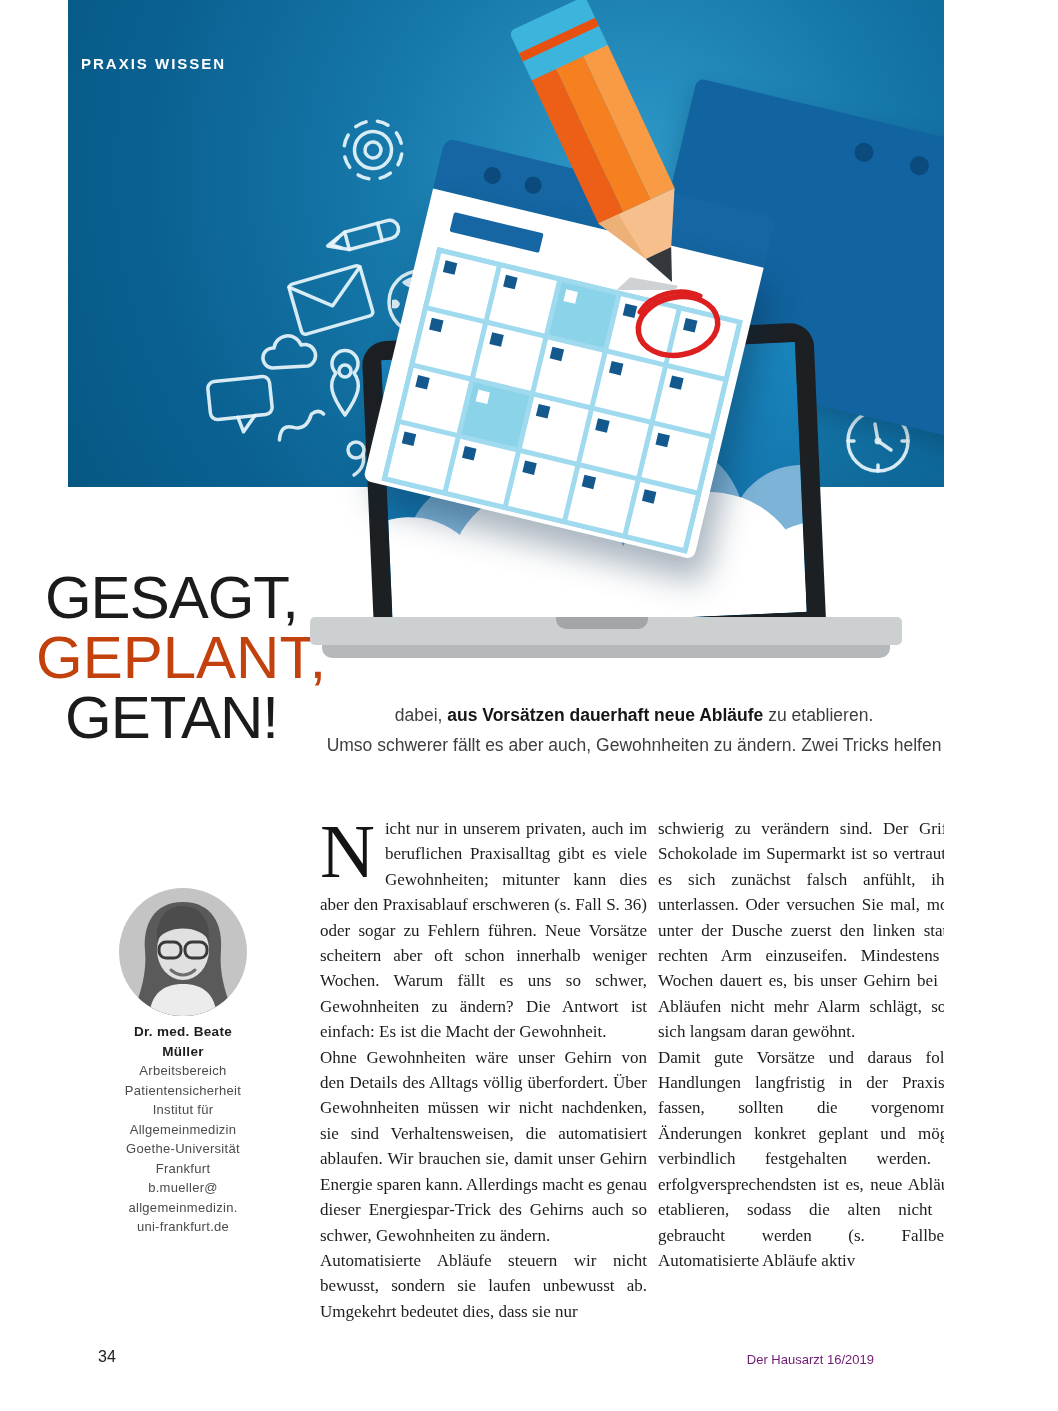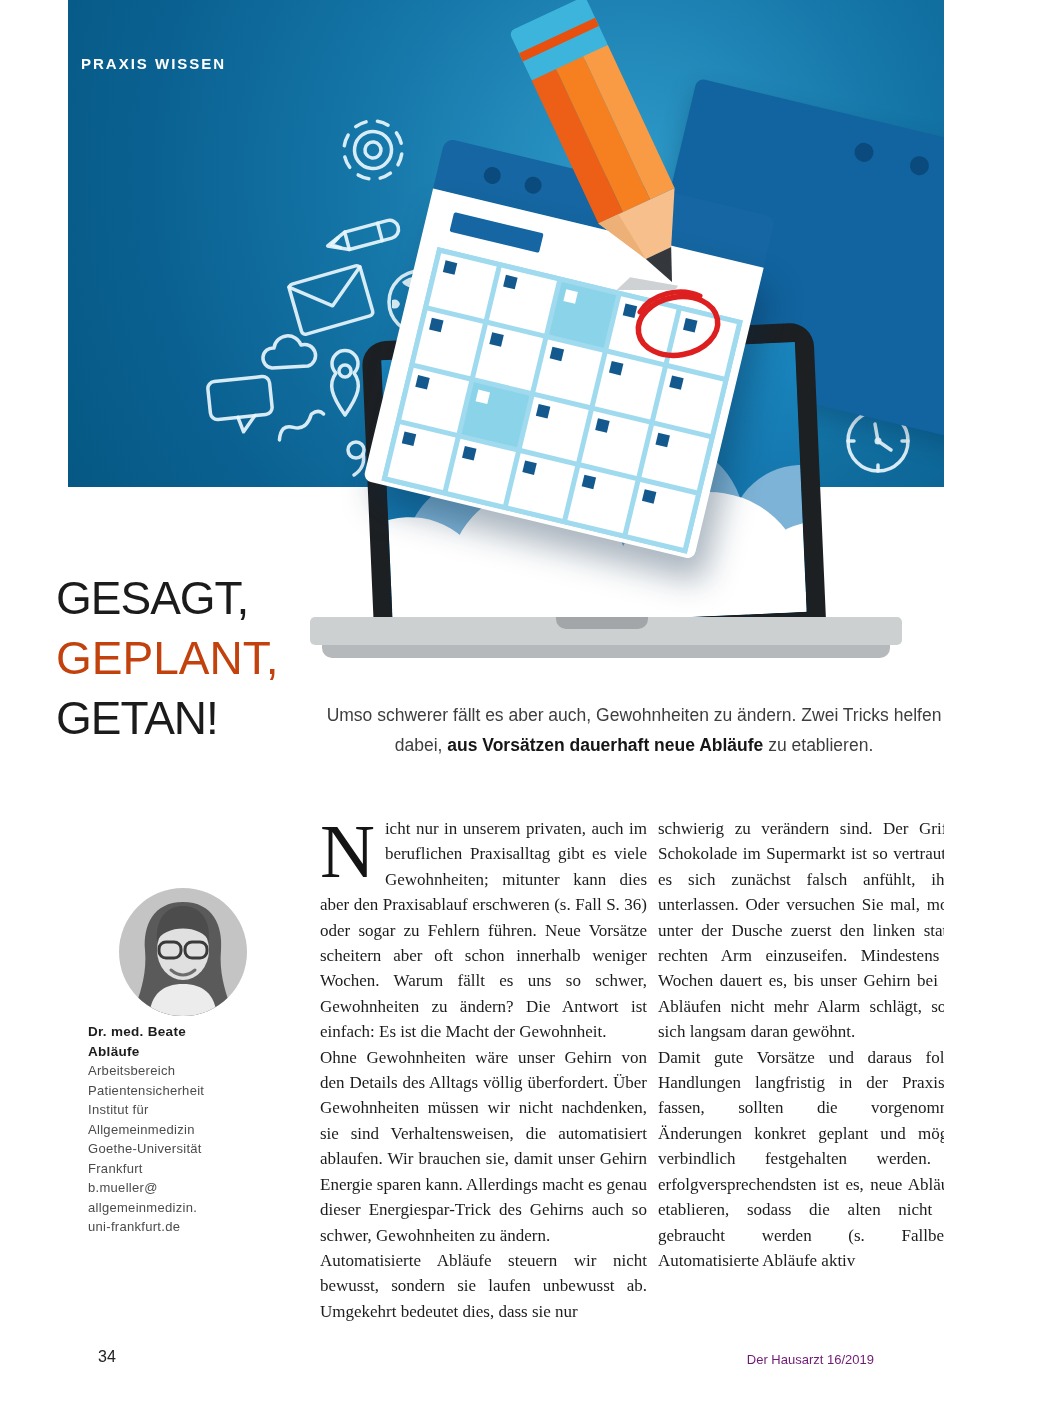--- a/index.html
+++ b/index.html
@@ -40,29 +40,29 @@
   .cal-cell.hl{background:#8bd3e9;}
   .cal-sq{position:absolute;left:6px;top:6px;width:12px;height:12px;background:#14598e;}
   .cal-sq.w{background:#ffffff;}
 
   .red-mark{position:absolute;left:600px;top:260px;z-index:6;}
   .pencil{position:absolute;left:472px;top:-120px;z-index:7;}
 
   
   .kicker{position:absolute;left:81px;top:55px;color:#ffffff;font-weight:bold;font-size:15px;
           letter-spacing:2px;z-index:8;}
-  .title{position:absolute;left:56px;top:568px;width:271px;text-align:left;line-height:60px;
-         font-size:46px;letter-spacing:-1px;color:#1b1b1b;}
+  .title{position:absolute;left:36px;top:568px;width:271px;text-align:center;line-height:60px;
+         font-size:60px;letter-spacing:-1px;color:#1b1b1b;}
   .title .t-bold{font-weight:normal;color:#c2410c;letter-spacing:0;}
   .intro{position:absolute;left:284px;top:700px;width:700px;text-align:center;
          font-size:17.5px;line-height:30px;color:#3e3e3e;}
   .intro b{color:#161616;}
 
   .author-photo{position:absolute;left:119px;top:888px;}
-  .author-text{position:absolute;left:88px;top:1022px;width:190px;text-align:left;
+  .author-text{position:absolute;left:88px;top:1022px;width:190px;text-align:center;
                font-size:13px;line-height:19.5px;color:#4b4b4b;letter-spacing:.3px;}
   .author-name{font-weight:bold;color:#1d1d1d;font-size:13.5px;}
 
   .col{position:absolute;top:816px;width:327px;font-family:"Liberation Serif",serif;
        font-size:17px;line-height:25.4px;color:#1c1c1c;text-align:justify;}
   .col p{margin:0;}
   .col-left{left:320px;}
   .col-right{left:658px;}
   .dropcap{float:left;font-size:76px;line-height:60px;padding:5px 10px 0 0;color:#141414;}
   .subhead{font-family:"Liberation Sans",sans-serif;font-weight:bold;font-size:18px;
@@ -295,22 +295,22 @@
 
   <div class="kicker">PRAXIS WISSEN</div>
 
   <div class="title">
     <div>GESAGT,</div>
     <div><span class="t-bold">GEPLANT</span><span class="t-bold">,</span></div>
     <div>GETAN!</div>
   </div>
 
   <div class="intro">
+    <div><span>dabei, </span><b>aus Vorsätzen dauerhaft neue Abläufe</b><span> zu etablieren.</span></div>
     <div>Umso schwerer fällt es aber auch, Gewohnheiten zu ändern. Zwei Tricks helfen</div>
-    <div><span>dabei, </span><b>aus Vorsätzen dauerhaft neue Abläufe</b><span> zu etablieren.</span></div>
   </div>
 
   <svg class="author-photo" width="128" height="128" viewBox="0 0 128 128">
     <defs>
         <clipPath id="pc">
           <circle cx="64" cy="64" r="64"></circle>
         </clipPath>
       </defs>
     <g clip-path="url(#pc)">
       <rect width="128" height="128" fill="#c4c4c4"></rect>
@@ -318,21 +318,21 @@
       <path d="M 30,128 c 2,-22 14,-32 34,-32 s 32,10 34,32 z" fill="#ececec"></path>
       <ellipse cx="64" cy="62" rx="26" ry="30" fill="#e0e0e0"></ellipse>
       <path d="M 38,54 c 6,-18 46,-18 52,0 c 2,-26 -12,-36 -26,-36 s -28,10 -26,36 z" fill="#4c4c4c"></path>
       <rect x="40" y="54" width="22" height="16" rx="7" fill="none" stroke="#3a3a3a" stroke-width="3"></rect>
       <rect x="66" y="54" width="22" height="16" rx="7" fill="none" stroke="#3a3a3a" stroke-width="3"></rect>
       <path d="M 52,82 q 12,10 24,0" fill="none" stroke="#6d6d6d" stroke-width="3" stroke-linecap="round"></path>
     </g>
   </svg>
   <div class="author-text">
     <div class="author-name">Dr. med. Beate</div>
-    <div class="author-name">Abläufe</div>
+    <div class="author-name">Müller</div>
     <div>Arbeitsbereich</div>
     <div>Patientensicherheit</div>
     <div>Institut für</div>
     <div>Allgemeinmedizin</div>
     <div>Goethe-Universität</div>
     <div>Frankfurt</div>
     <div>b.mueller@</div>
     <div>allgemeinmedizin.</div>
     <div>uni-frankfurt.de</div>
   </div>

